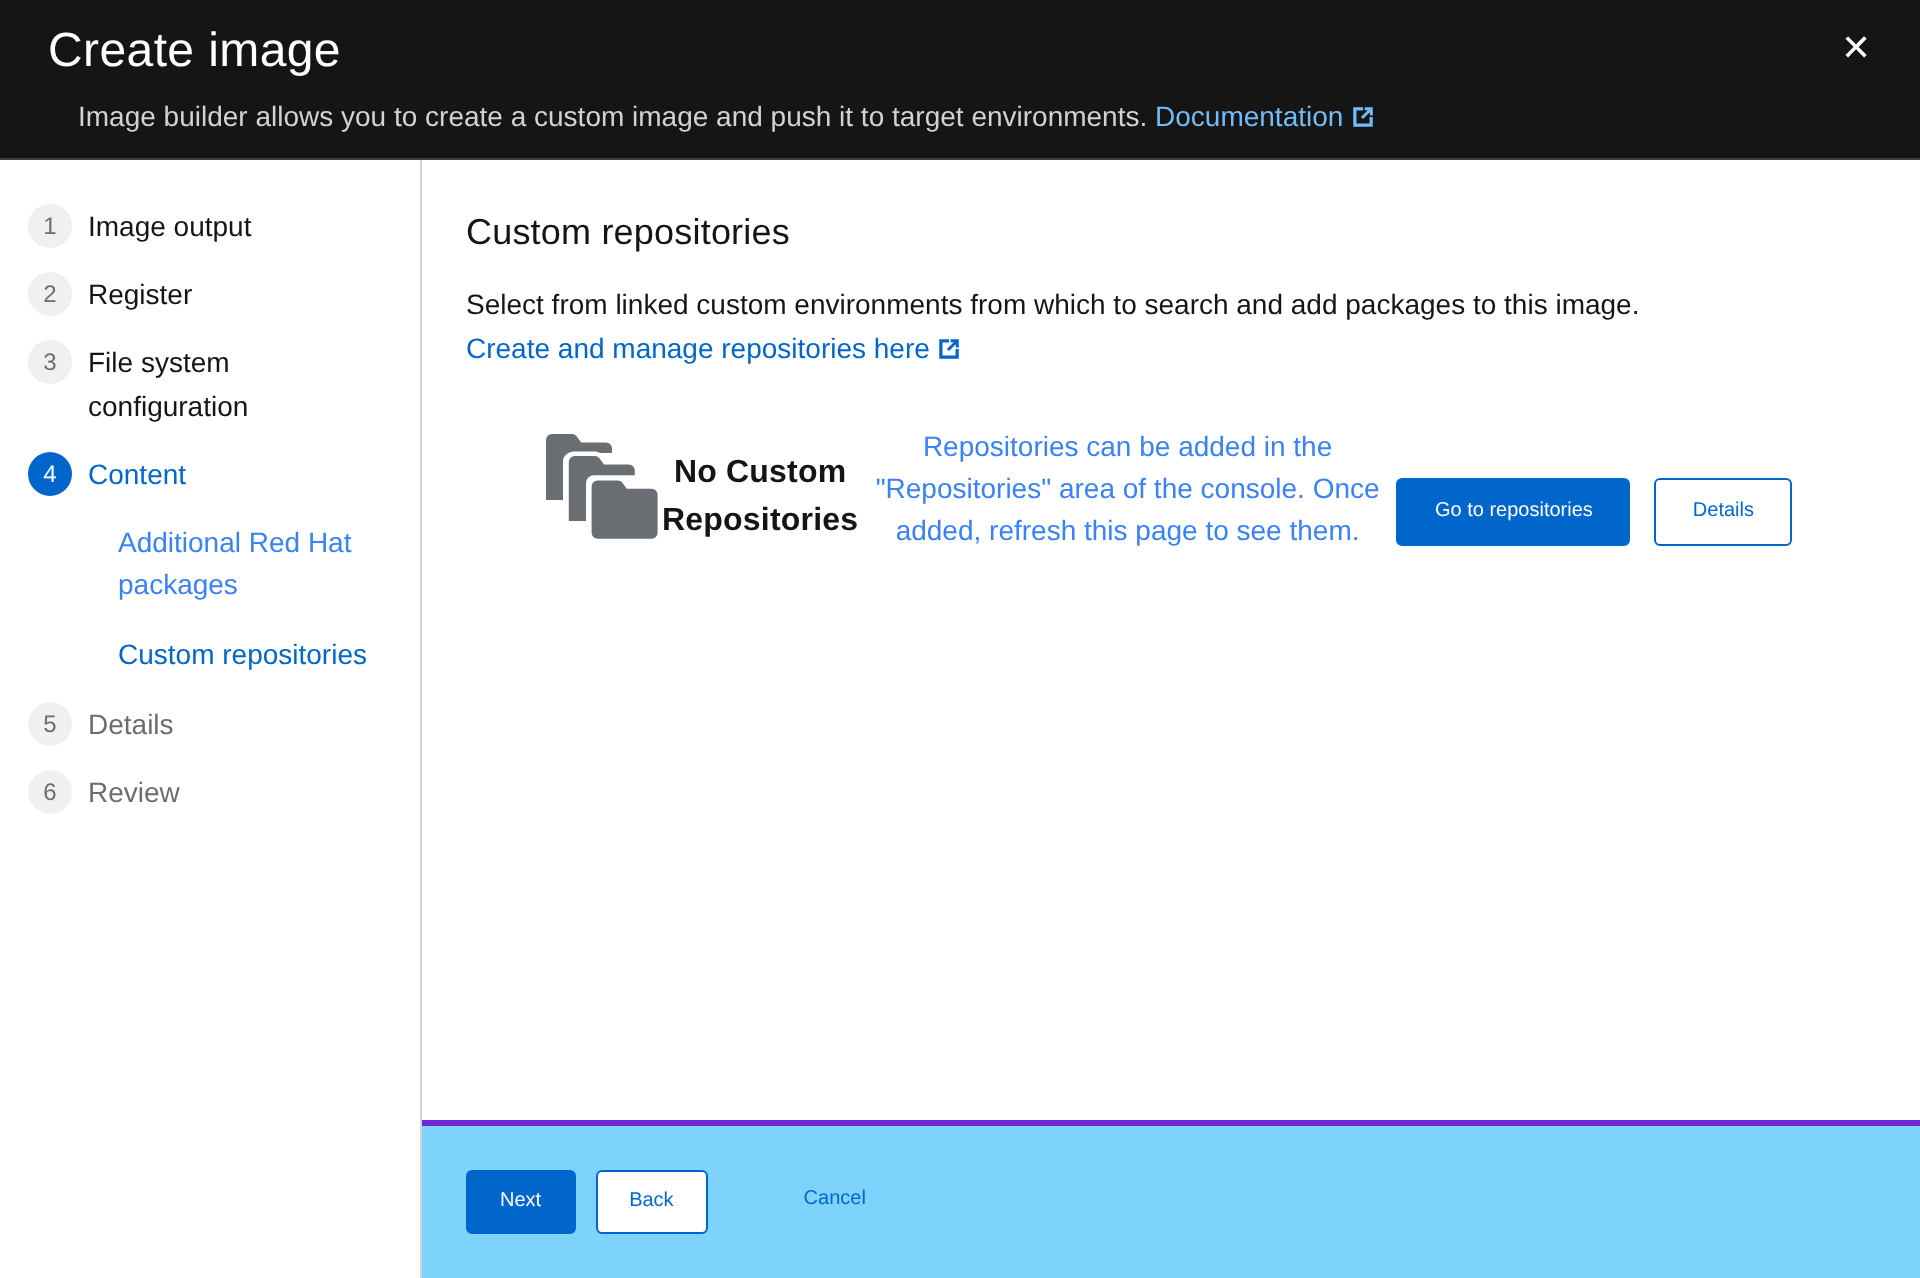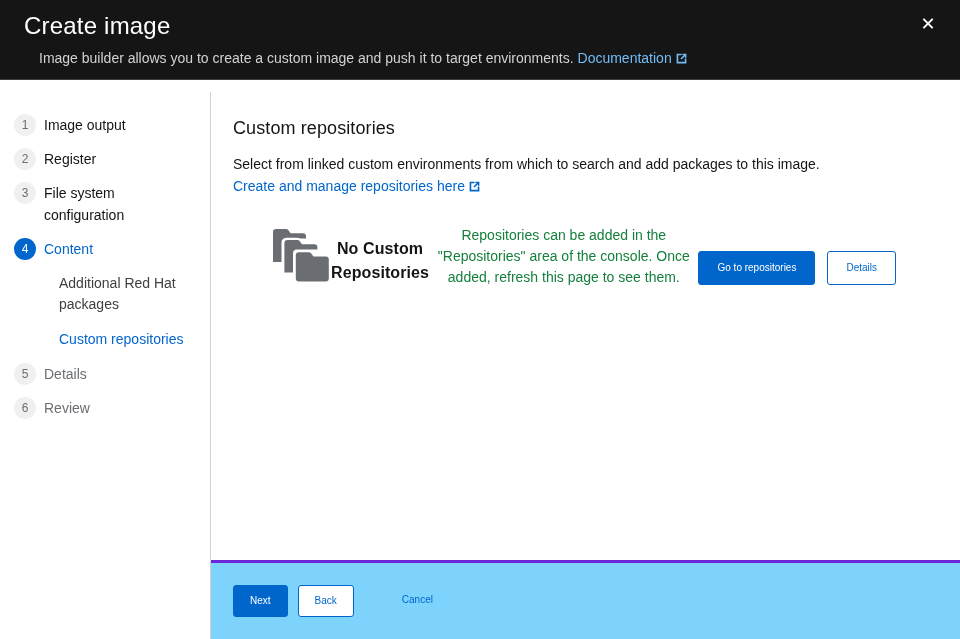--- a/index.html
+++ b/index.html
@@ -17,21 +17,20 @@
     font-size: 14px;
     -webkit-font-smoothing: antialiased;
   }
 
   .wizard {
     width: 960px;
     height: 639px;
     display: flex;
     flex-direction: column;
     background: #ffffff;
-    gap: 12px;
   }
 
   
   .wizard-header {
     position: relative;
     height: 80px;
     background: #151515;
     color: #ffffff;
     padding: 10px 24px 0 24px;
     border-bottom: 1px solid #3c3f42;
@@ -140,21 +139,21 @@
 
   
   .nav-subitem {
     display: flex;
     padding: 7px 16px 7px 59px;
     cursor: pointer;
   }
   .nav-subitem .nav-label {
     font-size: 14px;
     line-height: 21px;
-    color: #404040;
+    color: #3b82f6;
   }
   .nav-subitem.active .nav-label { color: #0066cc; }
 
   
   .wizard-main {
     flex: 1 1 auto;
     display: flex;
     flex-direction: column;
     min-width: 0;
     background: #ffffff;
@@ -211,21 +210,21 @@
     font-weight: 700;
     line-height: 24px;
     color: #151515;
     margin-bottom: 13px;
     letter-spacing: 0.1px;
   }
 
   .empty-body {
     font-size: 14px;
     line-height: 21px;
-    color: #15803d;
+    color: #3b82f6;
     max-width: 500px;
     margin-bottom: 22px;
   }
 
   .empty-actions {
     display: flex;
     gap: 12px;
     align-items: center;
   }
 

